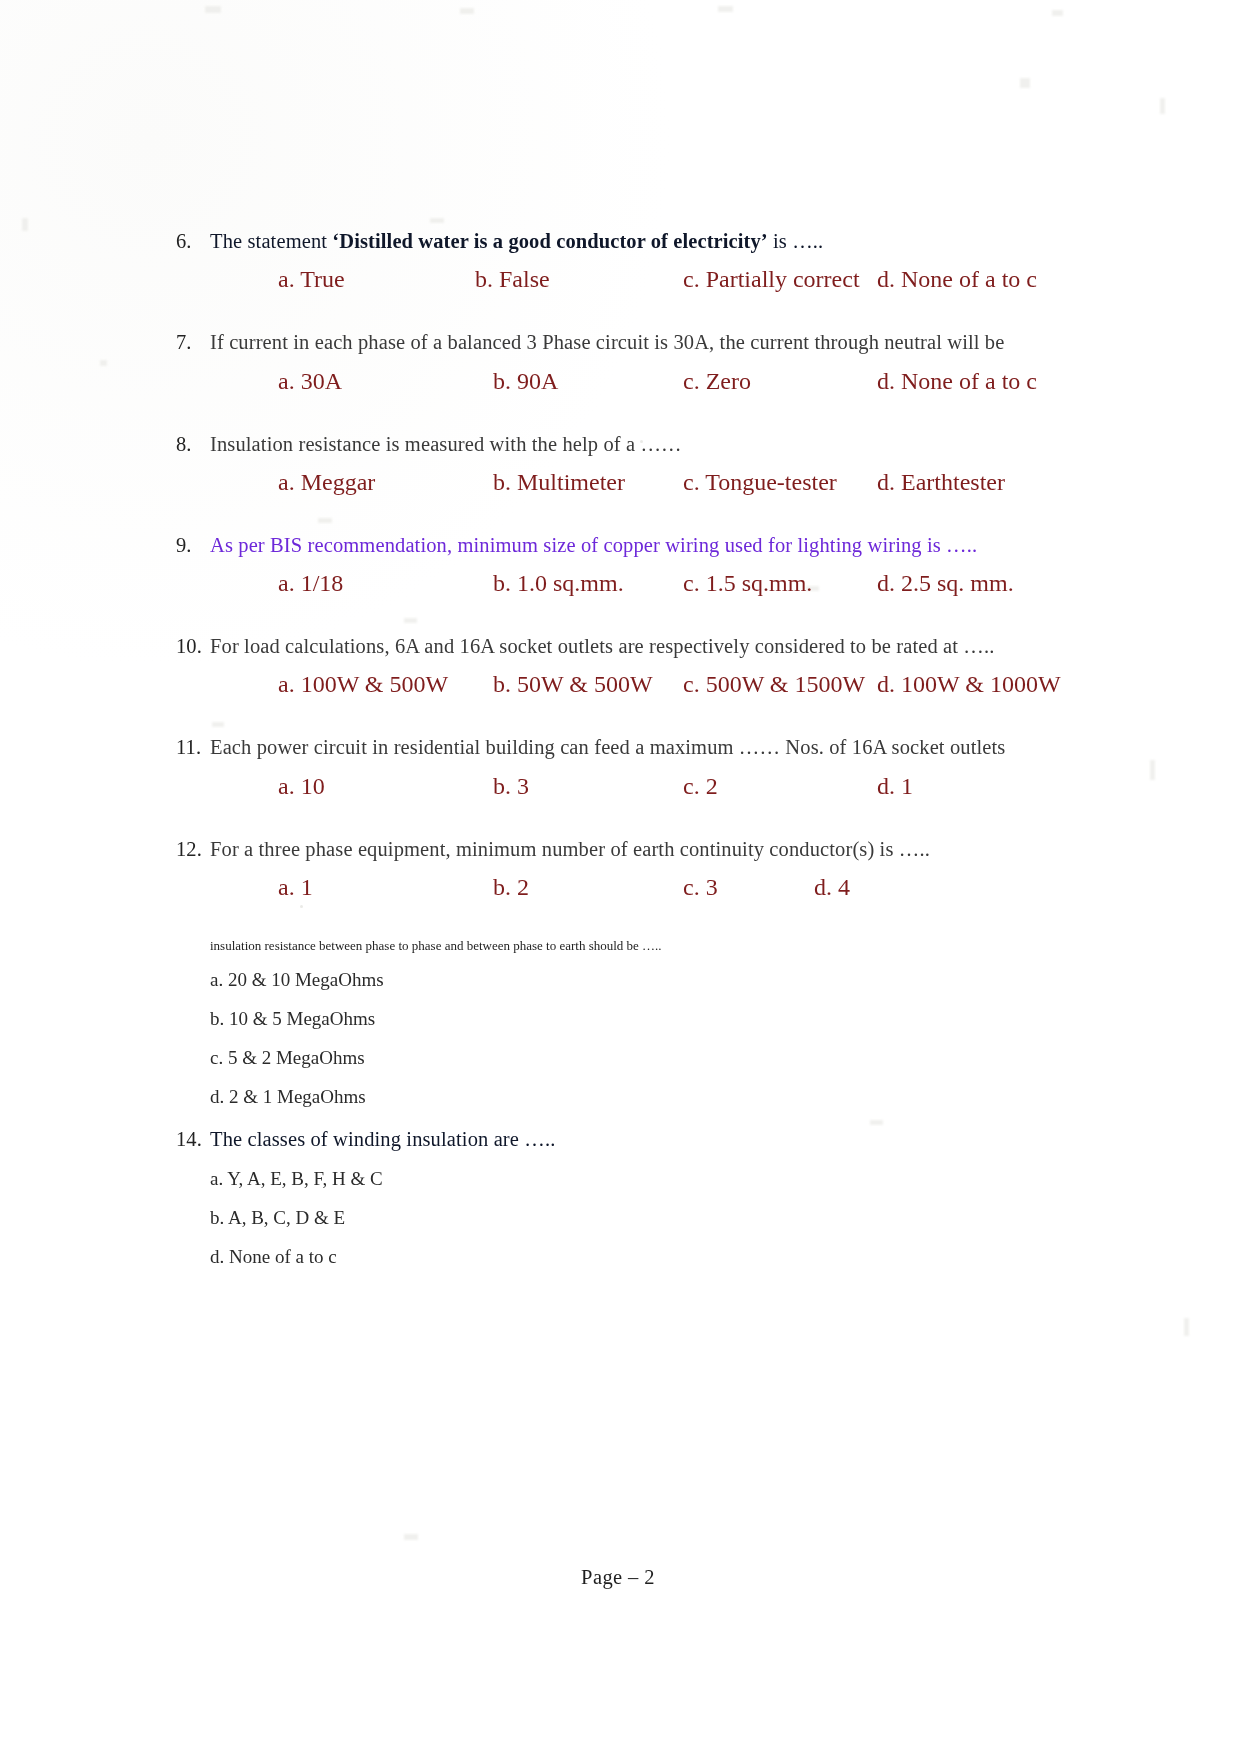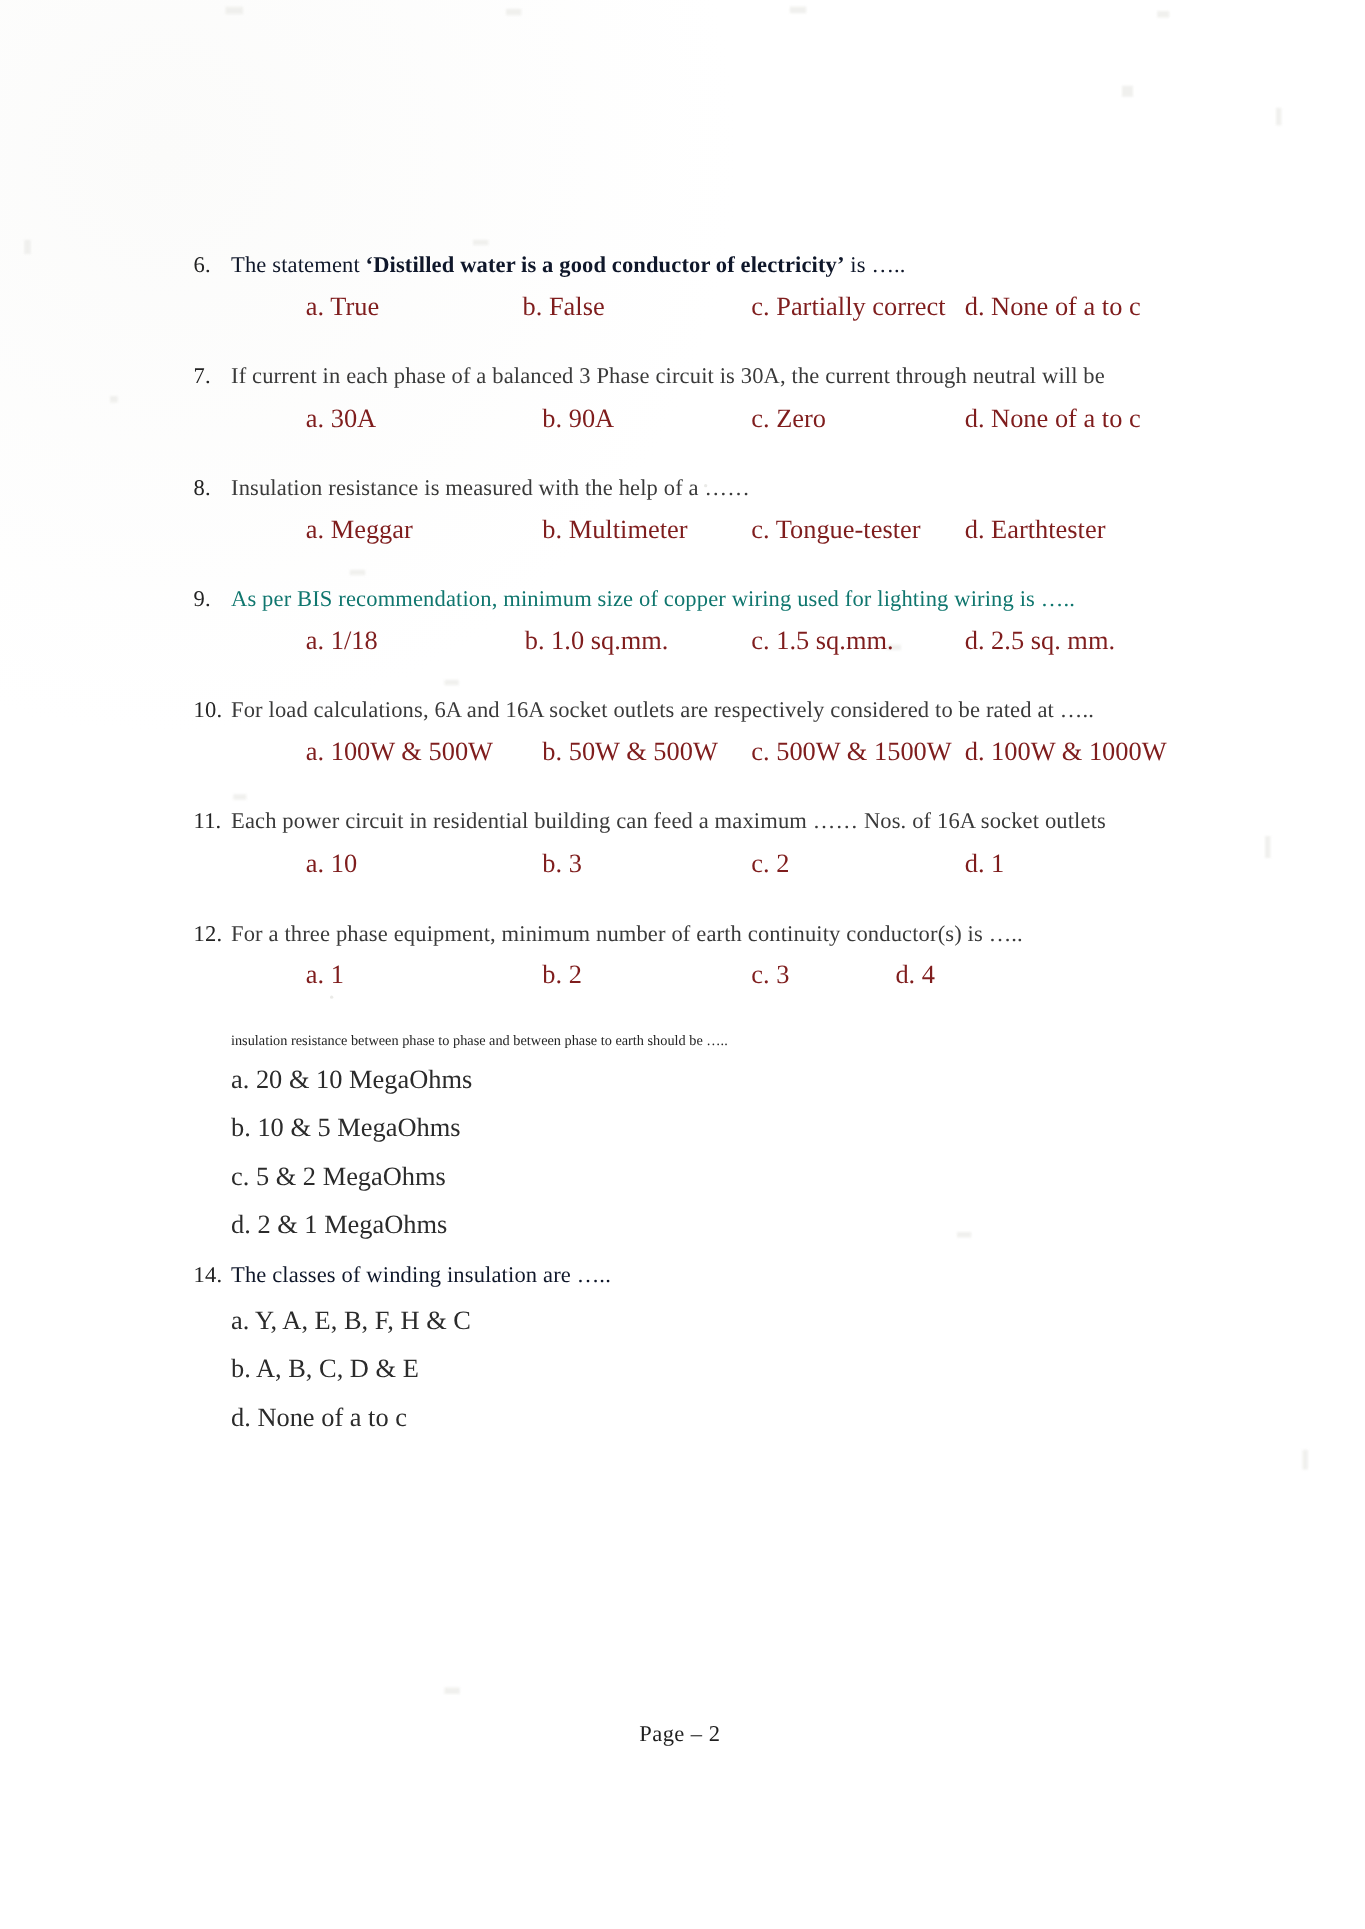--- a/index.html
+++ b/index.html
@@ -99,41 +99,41 @@
     white-space: nowrap;
     color: #7f1d1d;
   }
 
   
   .opts-col {
     margin-left: 34px;
     margin-top: 16px;
   }
   .opts-col .opt {
-    font-size: 24px;
+    font-size: 19px;
     line-height: 1.0;
     margin-bottom: 20px;
     color: #2b2b2b;
     white-space: nowrap;
   }
 
   .footer {
     position: absolute;
     left: 0;
     top: 1338px;
     width: 884px;
     text-align: center;
     font-size: 20.5px;
     letter-spacing: .4px;
     color: #1f1f1f;
   }
 
   
   .fade1 { color: #3a3a3a; }
-  .fade2 { color: #0f766e; }
+  .fade2 { color: #6d28d9; }
   .fade3 { color: #565654; }
 </style>
 </head>
 <body>
 
 <div class="page">
 
   <div class="smudge" style="left:205px;  top:6px;   width:16px; height:7px;"></div>
   <div class="smudge" style="left:460px;  top:8px;   width:14px; height:6px;"></div>
   <div class="smudge" style="left:718px;  top:6px;   width:15px; height:6px;"></div>
@@ -195,21 +195,21 @@
       </div>
     </div>
 
     <div class="qblock">
       <div class="qline">
         <span class="qnum">9.</span>
         <span class="qtext fade2">As per BIS recommendation, minimum size of copper wiring used for lighting wiring is …..</span>
       </div>
       <div class="opts-row">
         <span class="opt fade1" style="left:68px;">a. 1/18</span>
-        <span class="opt fade1" style="left:267px;">b. 1.0 sq.mm.</span>
+        <span class="opt fade1" style="left:283px;">b. 1.0 sq.mm.</span>
         <span class="opt fade1" style="left:473px;">c. 1.5 sq.mm.</span>
         <span class="opt fade2" style="left:667px;">d. 2.5 sq. mm.</span>
       </div>
     </div>
 
     <div class="qblock">
       <div class="qline">
         <span class="qnum">10.</span>
         <span class="qtext fade1">For load calculations, 6A and 16A socket outlets are respectively considered to be rated at …..</span>
       </div>

